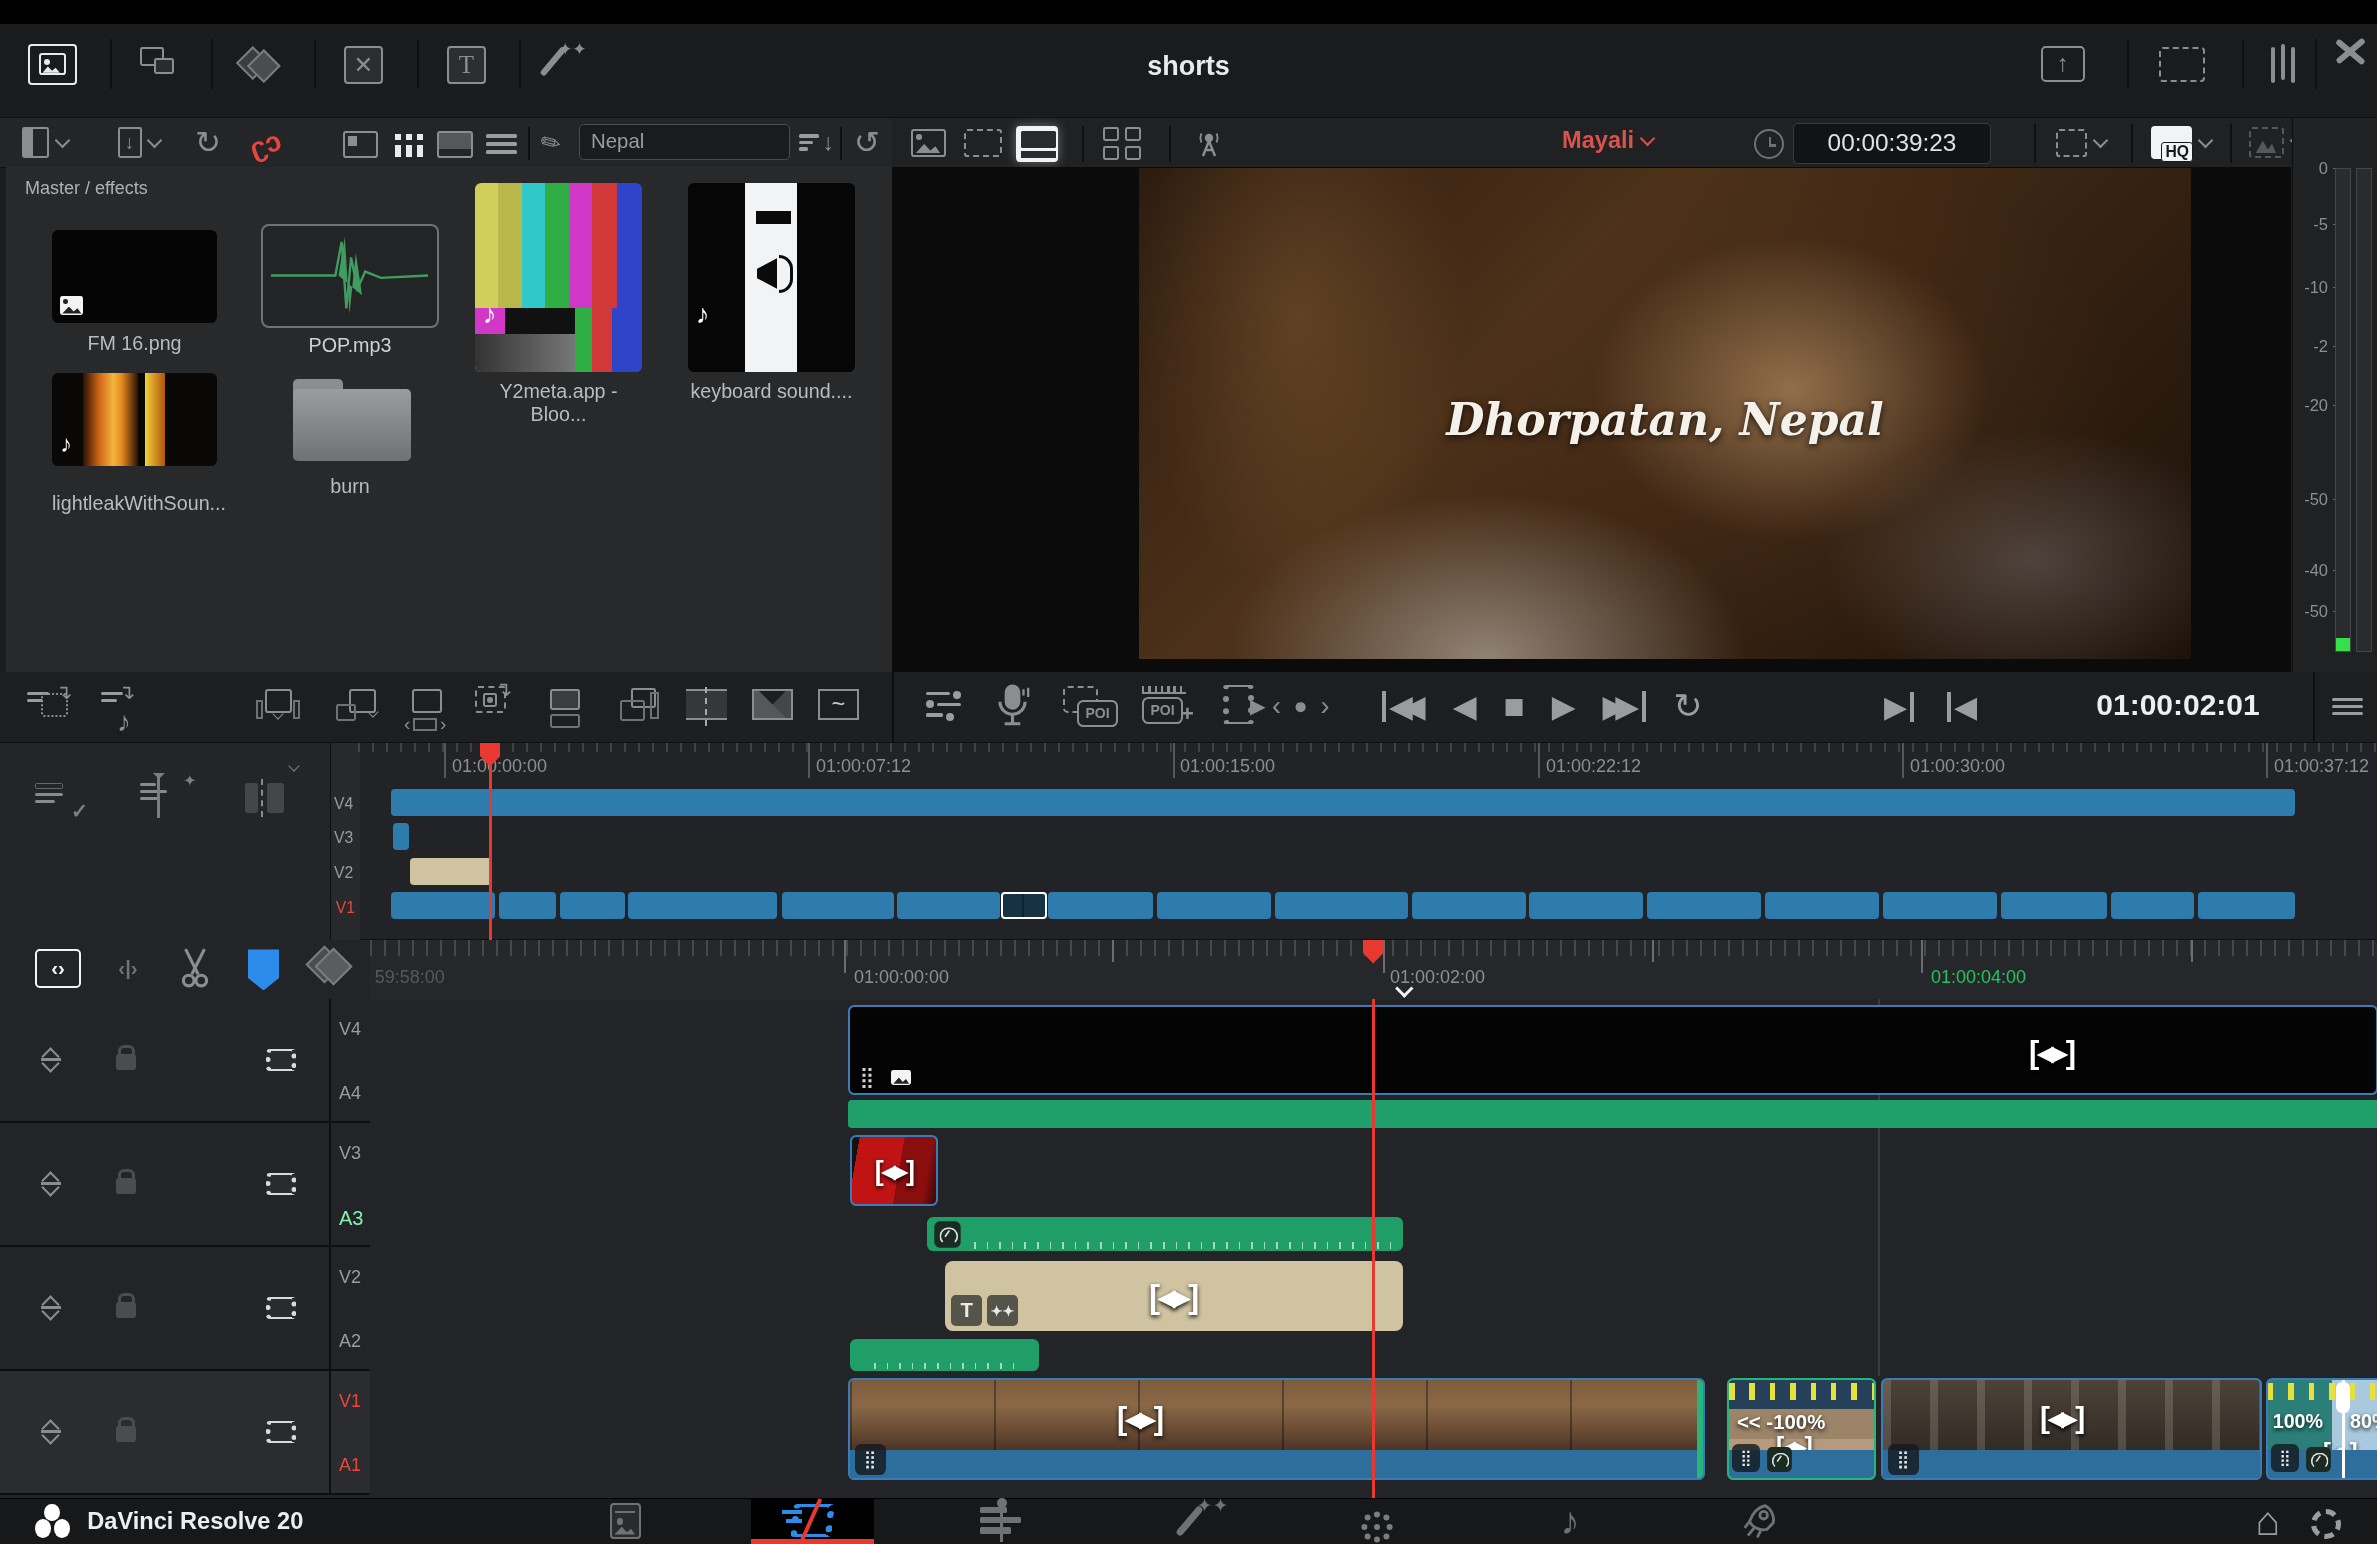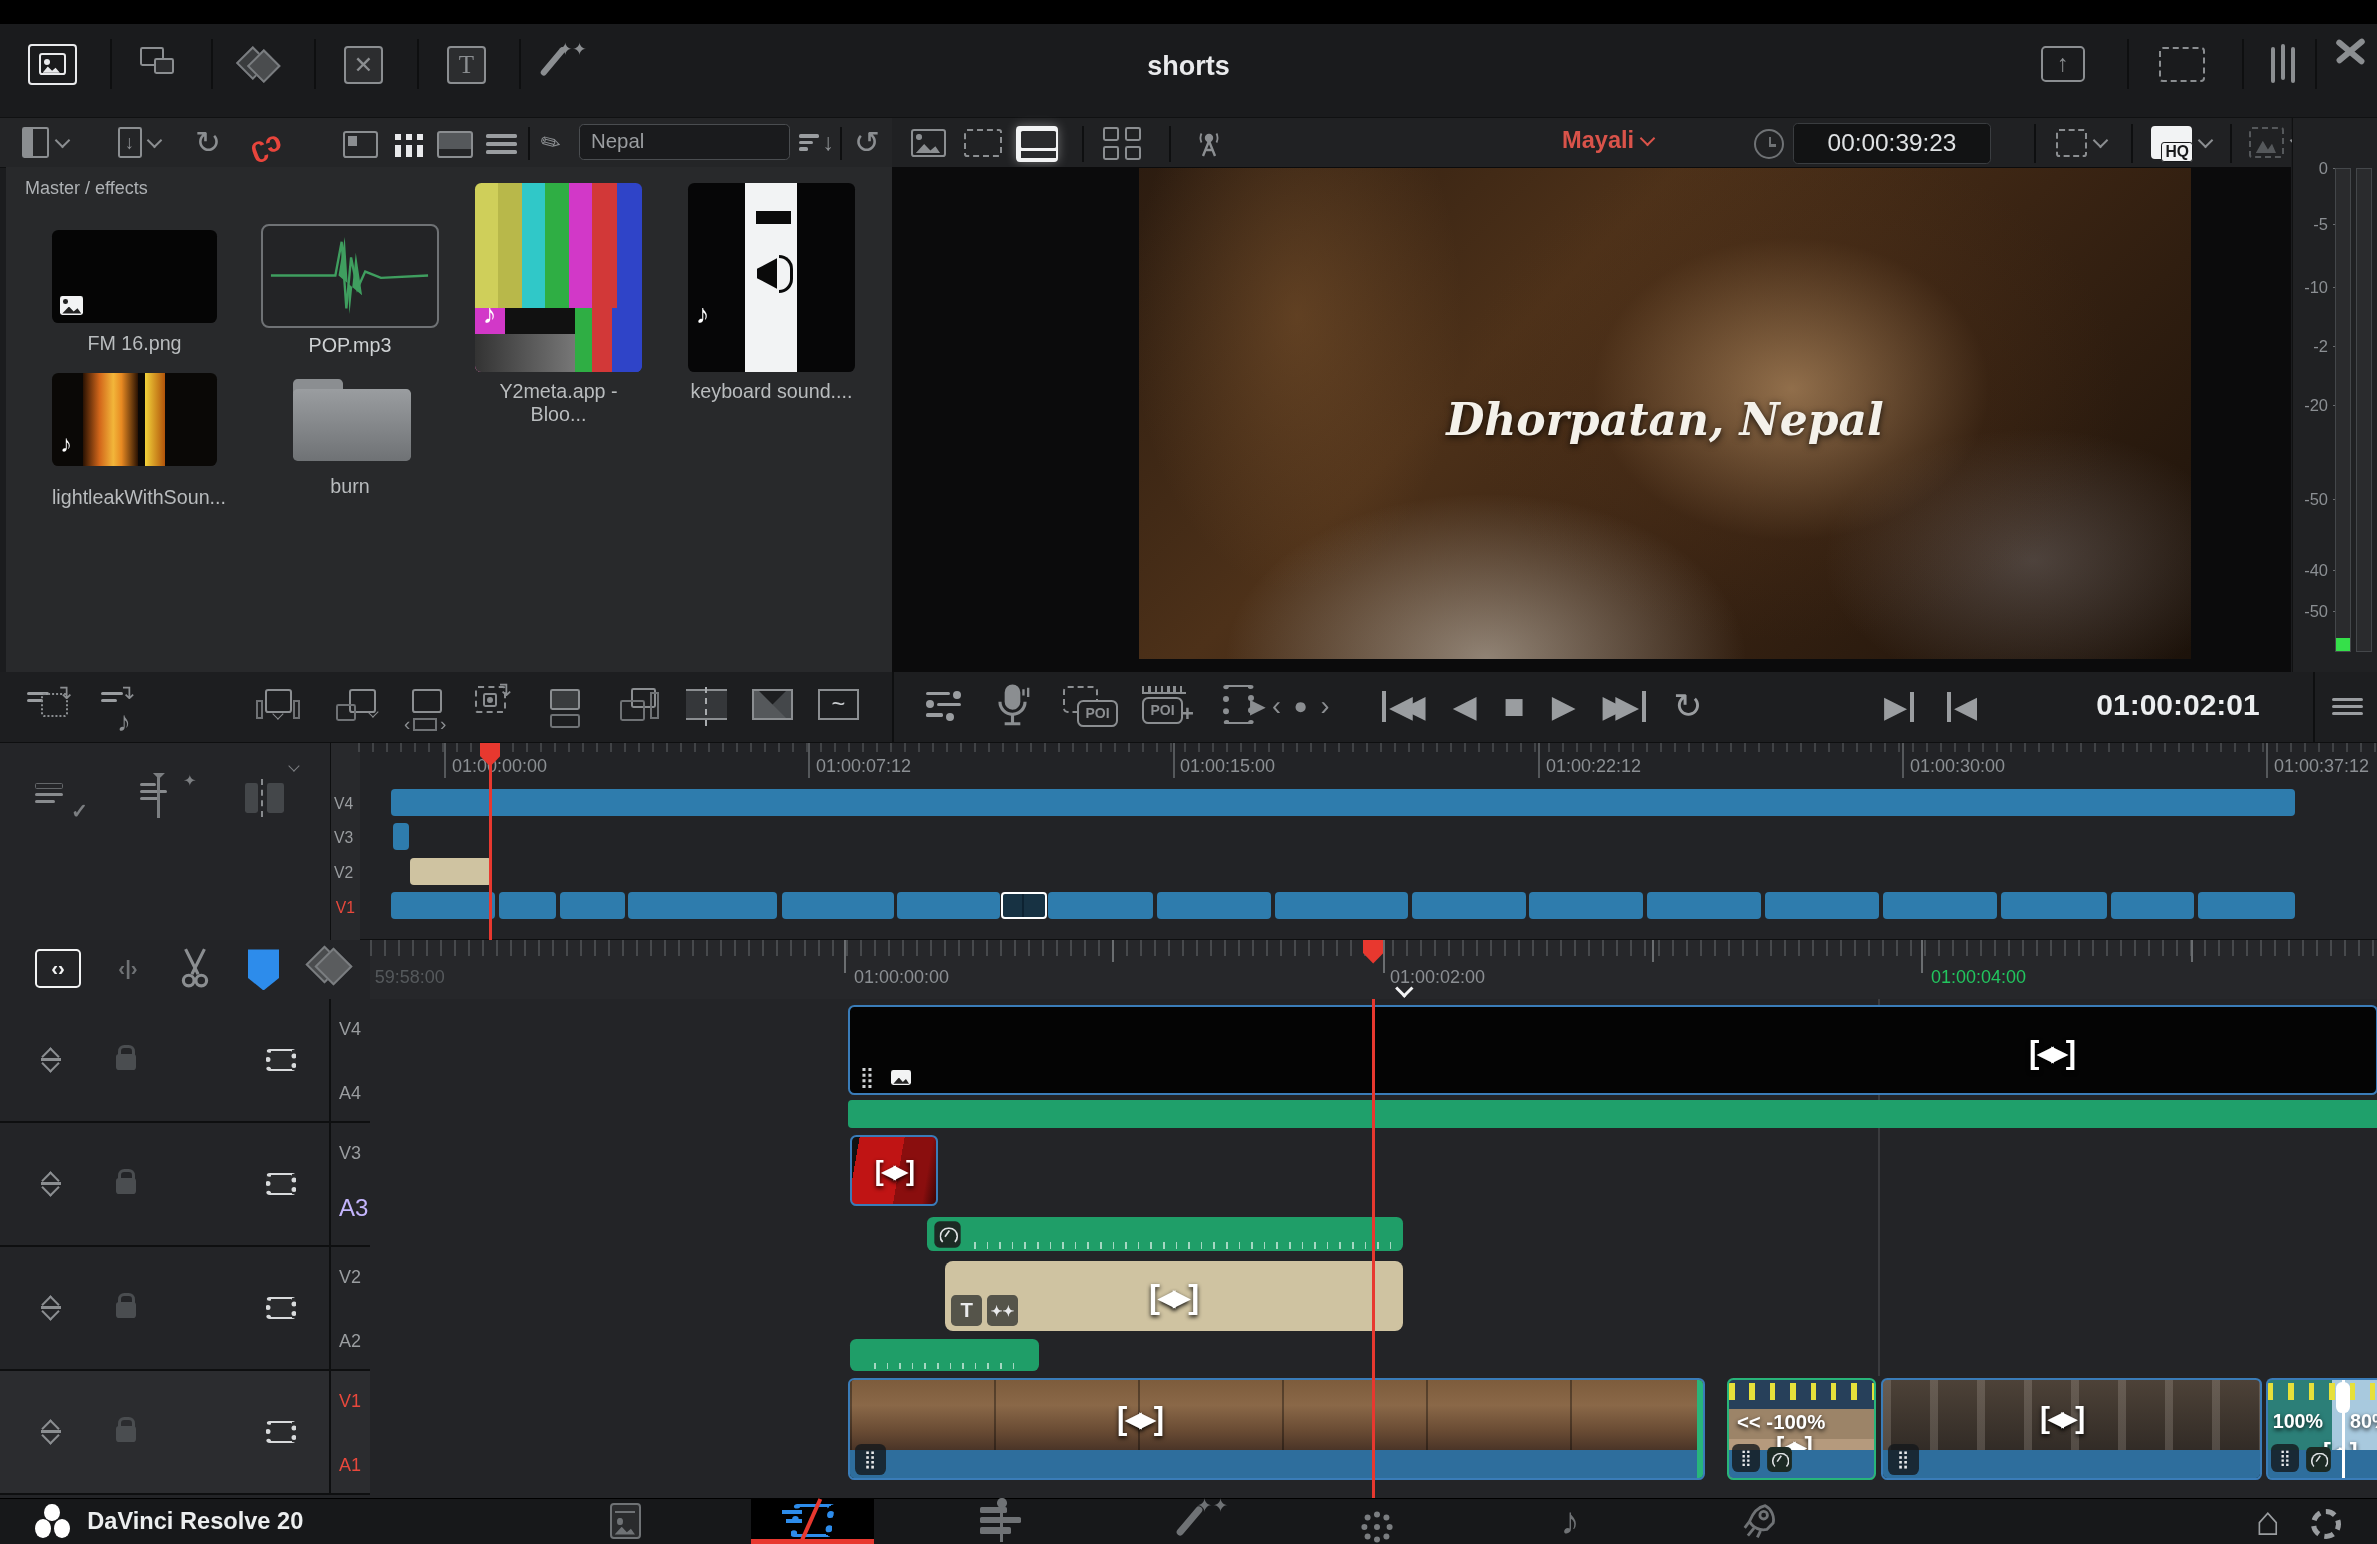--- a/index.html
+++ b/index.html
@@ -243,21 +243,21 @@
       </div>
       <div style="text-align:center;color:#b9bcbe;font-size:19.7px;margin-top:7.9px">keyboard sound....</div>
     </div>
 
     <div class="abs" style="left:46px;top:206px;width:165px">
       <div style="width:165px;height:93px;background:#0a0806;border-radius:6.3px;position:relative;overflow:hidden">
         <div style="position:absolute;left:31px;top:0;width:55px;height:100%;background:linear-gradient(90deg,#2a1202,#d2661a 30%,#f2b63a 55%,#e88a22 70%,#2a1202)"></div>
         <div style="position:absolute;left:93px;top:0;width:20.4px;height:100%;background:linear-gradient(90deg,#f2d23a,#b2540a)"></div>
         <span style="position:absolute;left:7.9px;bottom:7.9px;color:#fff;font-size:23.6px">♪</span>
       </div>
-      <div style="text-align:center;color:#b9bcbe;font-size:19.7px;margin-top:20px">lightleakWithSoun...</div>
+      <div style="text-align:center;color:#b9bcbe;font-size:19.7px;margin-top:26px">lightleakWithSoun...</div>
     </div>
 
     <div class="abs" style="left:255px;top:206px;width:178px">
       <div style="width:126px;height:93px;margin:0 auto;position:relative">
           <div style="position:absolute;left:6.3px;top:6.3px;width:50px;height:14px;background:#8b8e91;border-radius:4.7px 4.7px 0 0"></div>
           <div style="position:absolute;left:6.3px;top:15.7px;width:118px;height:72px;background:linear-gradient(180deg,#9a9da0,#6f7275);border-radius:4.7px"></div>
         </div>
       <div style="text-align:center;color:#b9bcbe;font-size:19.7px;margin-top:9.4px">burn</div>
     </div>
   </div>
@@ -550,21 +550,21 @@
           </div>
           <div style="position: relative; width: 370px; height: 124px; background: rgb(35, 36, 39); border-bottom: 2.4px solid rgb(14, 15, 16);">
             <div class="rsz" style="position:absolute;left:41px;top:49px">
               <i></i>
             </div>
             <div class="lock" style="position:absolute;left:116px;top:46px"></div>
             <div class="spk" style="position:absolute;left:190px;top:50px"></div>
             <div class="film" style="position:absolute;left:266px;top:50px"></div>
             <div style="position:absolute;left:329px;top:0;width:41px;height:100%;border-left:2.4px solid #0e0f10">
               <span style="position:absolute;top:20.4px;left:7.9px;font-size:18px;color:#9a9da0">V3</span>
-              <span style="position:absolute;bottom:23px;left:7.9px;font-size:24px;color:#c4b5fd">A3</span>
+              <span style="position:absolute;bottom:15px;left:7.9px;font-size:20px;color:#86efac">A3</span>
             </div>
           </div>
           <div style="position: relative; width: 370px; height: 124px; background: rgb(35, 36, 39); border-bottom: 2.4px solid rgb(14, 15, 16);">
             <div class="rsz" style="position:absolute;left:41px;top:49px">
               <i></i>
             </div>
             <div class="lock" style="position:absolute;left:116px;top:46px"></div>
             <div class="spk" style="position:absolute;left:190px;top:50px"></div>
             <div class="film" style="position:absolute;left:266px;top:50px"></div>
             <div style="position:absolute;left:329px;top:0;width:41px;height:100%;border-left:2.4px solid #0e0f10">

